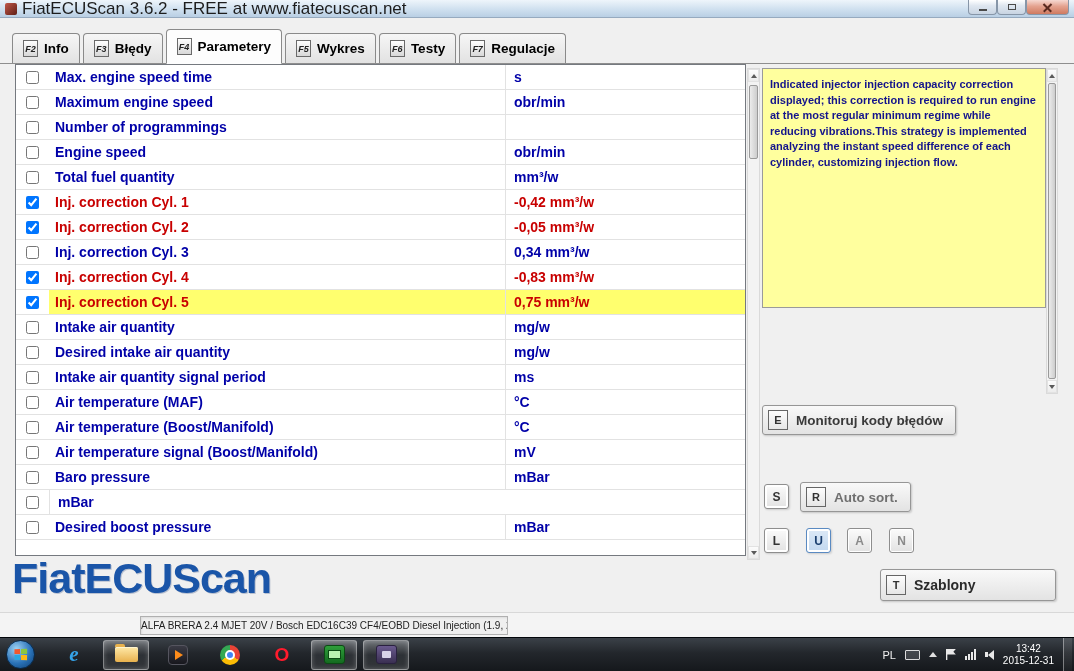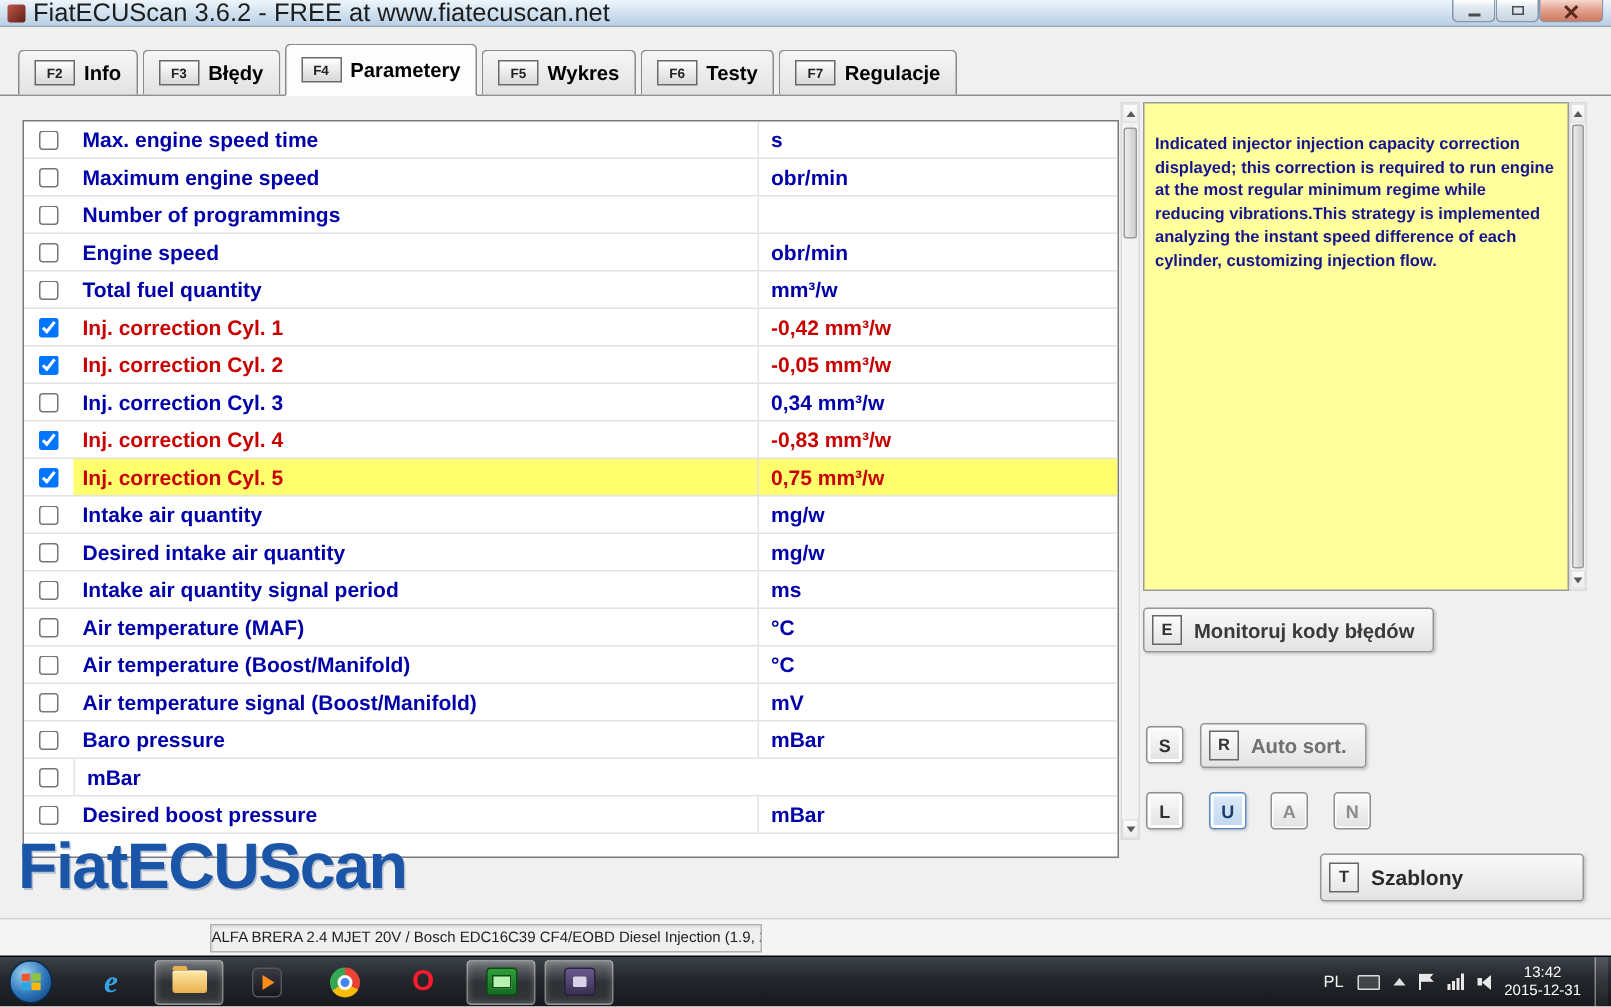--- a/index.html
+++ b/index.html
@@ -31,28 +31,28 @@
   .glyph-x i:first-child{transform:rotate(45deg);}
   .glyph-x i:last-child{transform:rotate(-45deg);}
 
   
   .tabbar{position:absolute;top:18px;left:0;width:100%;height:46px;background:#f0f0f0;
     border-bottom:1px solid #8e8e8e;display:flex;align-items:flex-end;padding-left:12px;}
   .tab{display:flex;align-items:center;gap:6px;height:30px;padding:0 10px;margin-right:3px;
     border:1px solid #8a8a8a;border-bottom:none;border-radius:4px 4px 0 0;
     background:linear-gradient(#f6f6f6,#e2e2e2);position:relative;}
   .tab.active{height:35px;background:#fdfdfd;margin-bottom:-1px;border-bottom:1px solid #fdfdfd;z-index:2;}
-  .fkey{width:27px;height:17px;border:1px solid #6a6a6a;background:linear-gradient(#fefefe,#d8d8d8);
-    display:flex;align-items:center;justify-content:center;font-size:9px;font-weight:bold;color:#222;flex:0 0 auto;}
+  .fkey{width:15px;height:17px;border:1px solid #6a6a6a;background:linear-gradient(#fefefe,#d8d8d8);
+    display:flex;align-items:center;justify-content:center;font-size:9px;font-weight:bold;color:#222;flex:0 0 auto;font-style:italic;}
   .tab-label{font-weight:bold;font-size:13.5px;color:#000;white-space:nowrap;}
 
   
   .content{position:absolute;top:64px;left:0;width:1074px;height:548px;background:#f0f0f0;}
 
-  .param-table{position:absolute;left:15px;top:16px;width:731px;height:492px;background:#fff;
+  .param-table{position:absolute;left:15px;top:0;width:731px;height:492px;background:#fff;
     border:1px solid #75797f;overflow:hidden;}
   .param-row{display:flex;height:25px;align-items:stretch;border-bottom:1px solid #e2e2e2;color:var(--param-normal);}
   .param-row.alert{color:var(--param-alert);}
   .cell-check{width:33px;display:flex;align-items:center;justify-content:center;flex:0 0 auto;}
   .cell-check input{width:13px;height:13px;margin:0;}
   .cell-name{flex:1;font-weight:bold;font-size:14px;padding-left:6px;display:flex;align-items:center;white-space:nowrap;overflow:hidden;}
   .cell-value{width:240px;font-weight:bold;font-size:14px;border-left:1px solid #e2e2e2;
     padding-left:8px;display:flex;align-items:center;flex:0 0 auto;white-space:nowrap;}
   .param-row.selected .cell-name,.param-row.selected .cell-value{background:var(--row-highlight);}
 
@@ -64,22 +64,22 @@
   .tri-up{width:0;height:0;border-left:3px solid transparent;border-right:3px solid transparent;border-bottom:4px solid #5a5a5a;display:block;}
   .tri-down{width:0;height:0;border-left:3px solid transparent;border-right:3px solid transparent;border-top:4px solid #5a5a5a;display:block;}
   .vscroll .thumb{position:absolute;left:1px;right:1px;border:1px solid #9a9a9a;border-radius:2px;
     background:linear-gradient(90deg,#ececec,#cdcdcd);}
   .table-scroll{left:747px;top:4px;height:492px;}
   .table-scroll .thumb{top:16px;height:74px;}
   .info-scroll{left:1046px;top:4px;height:326px;width:12px;}
   .info-scroll .thumb{top:14px;height:296px;}
 
   
-  .info-box{position:absolute;left:762px;top:4px;width:284px;height:326px;background:var(--info-bg);
-    border:1px solid #9a9a9a;padding:20px 7px;font-size:11px;font-weight:bold;color:#14148c;line-height:15.5px;overflow:hidden;}
+  .info-box{position:absolute;left:762px;top:4px;width:284px;height:240px;background:var(--info-bg);
+    border:1px solid #9a9a9a;padding:8px 7px;font-size:11px;font-weight:bold;color:#14148c;line-height:15.5px;overflow:hidden;}
 
   .btn{display:inline-flex;align-items:center;gap:8px;border:1px solid #969696;border-radius:3px;
     background:linear-gradient(#f9f9f9,#e3e3e3);box-shadow:1px 1px 2px rgba(0,0,0,0.18);padding:0 12px 0 5px;position:absolute;}
   .keycap{width:20px;height:20px;border:1px solid #666;background:linear-gradient(#fdfdfd,#e6e6e6);
     display:flex;align-items:center;justify-content:center;font-size:11px;font-weight:bold;color:#333;flex:0 0 auto;}
   .btn-label{font-weight:bold;font-size:13.5px;color:#3a3a3a;white-space:nowrap;}
   .btn-label.gray{color:#707070;}
   .monitor-btn{left:762px;top:341px;height:30px;}
   .autosort-btn{left:800px;top:418px;height:30px;}
   .templates-btn{left:880px;top:505px;height:32px;width:176px;justify-content:flex-start;}

